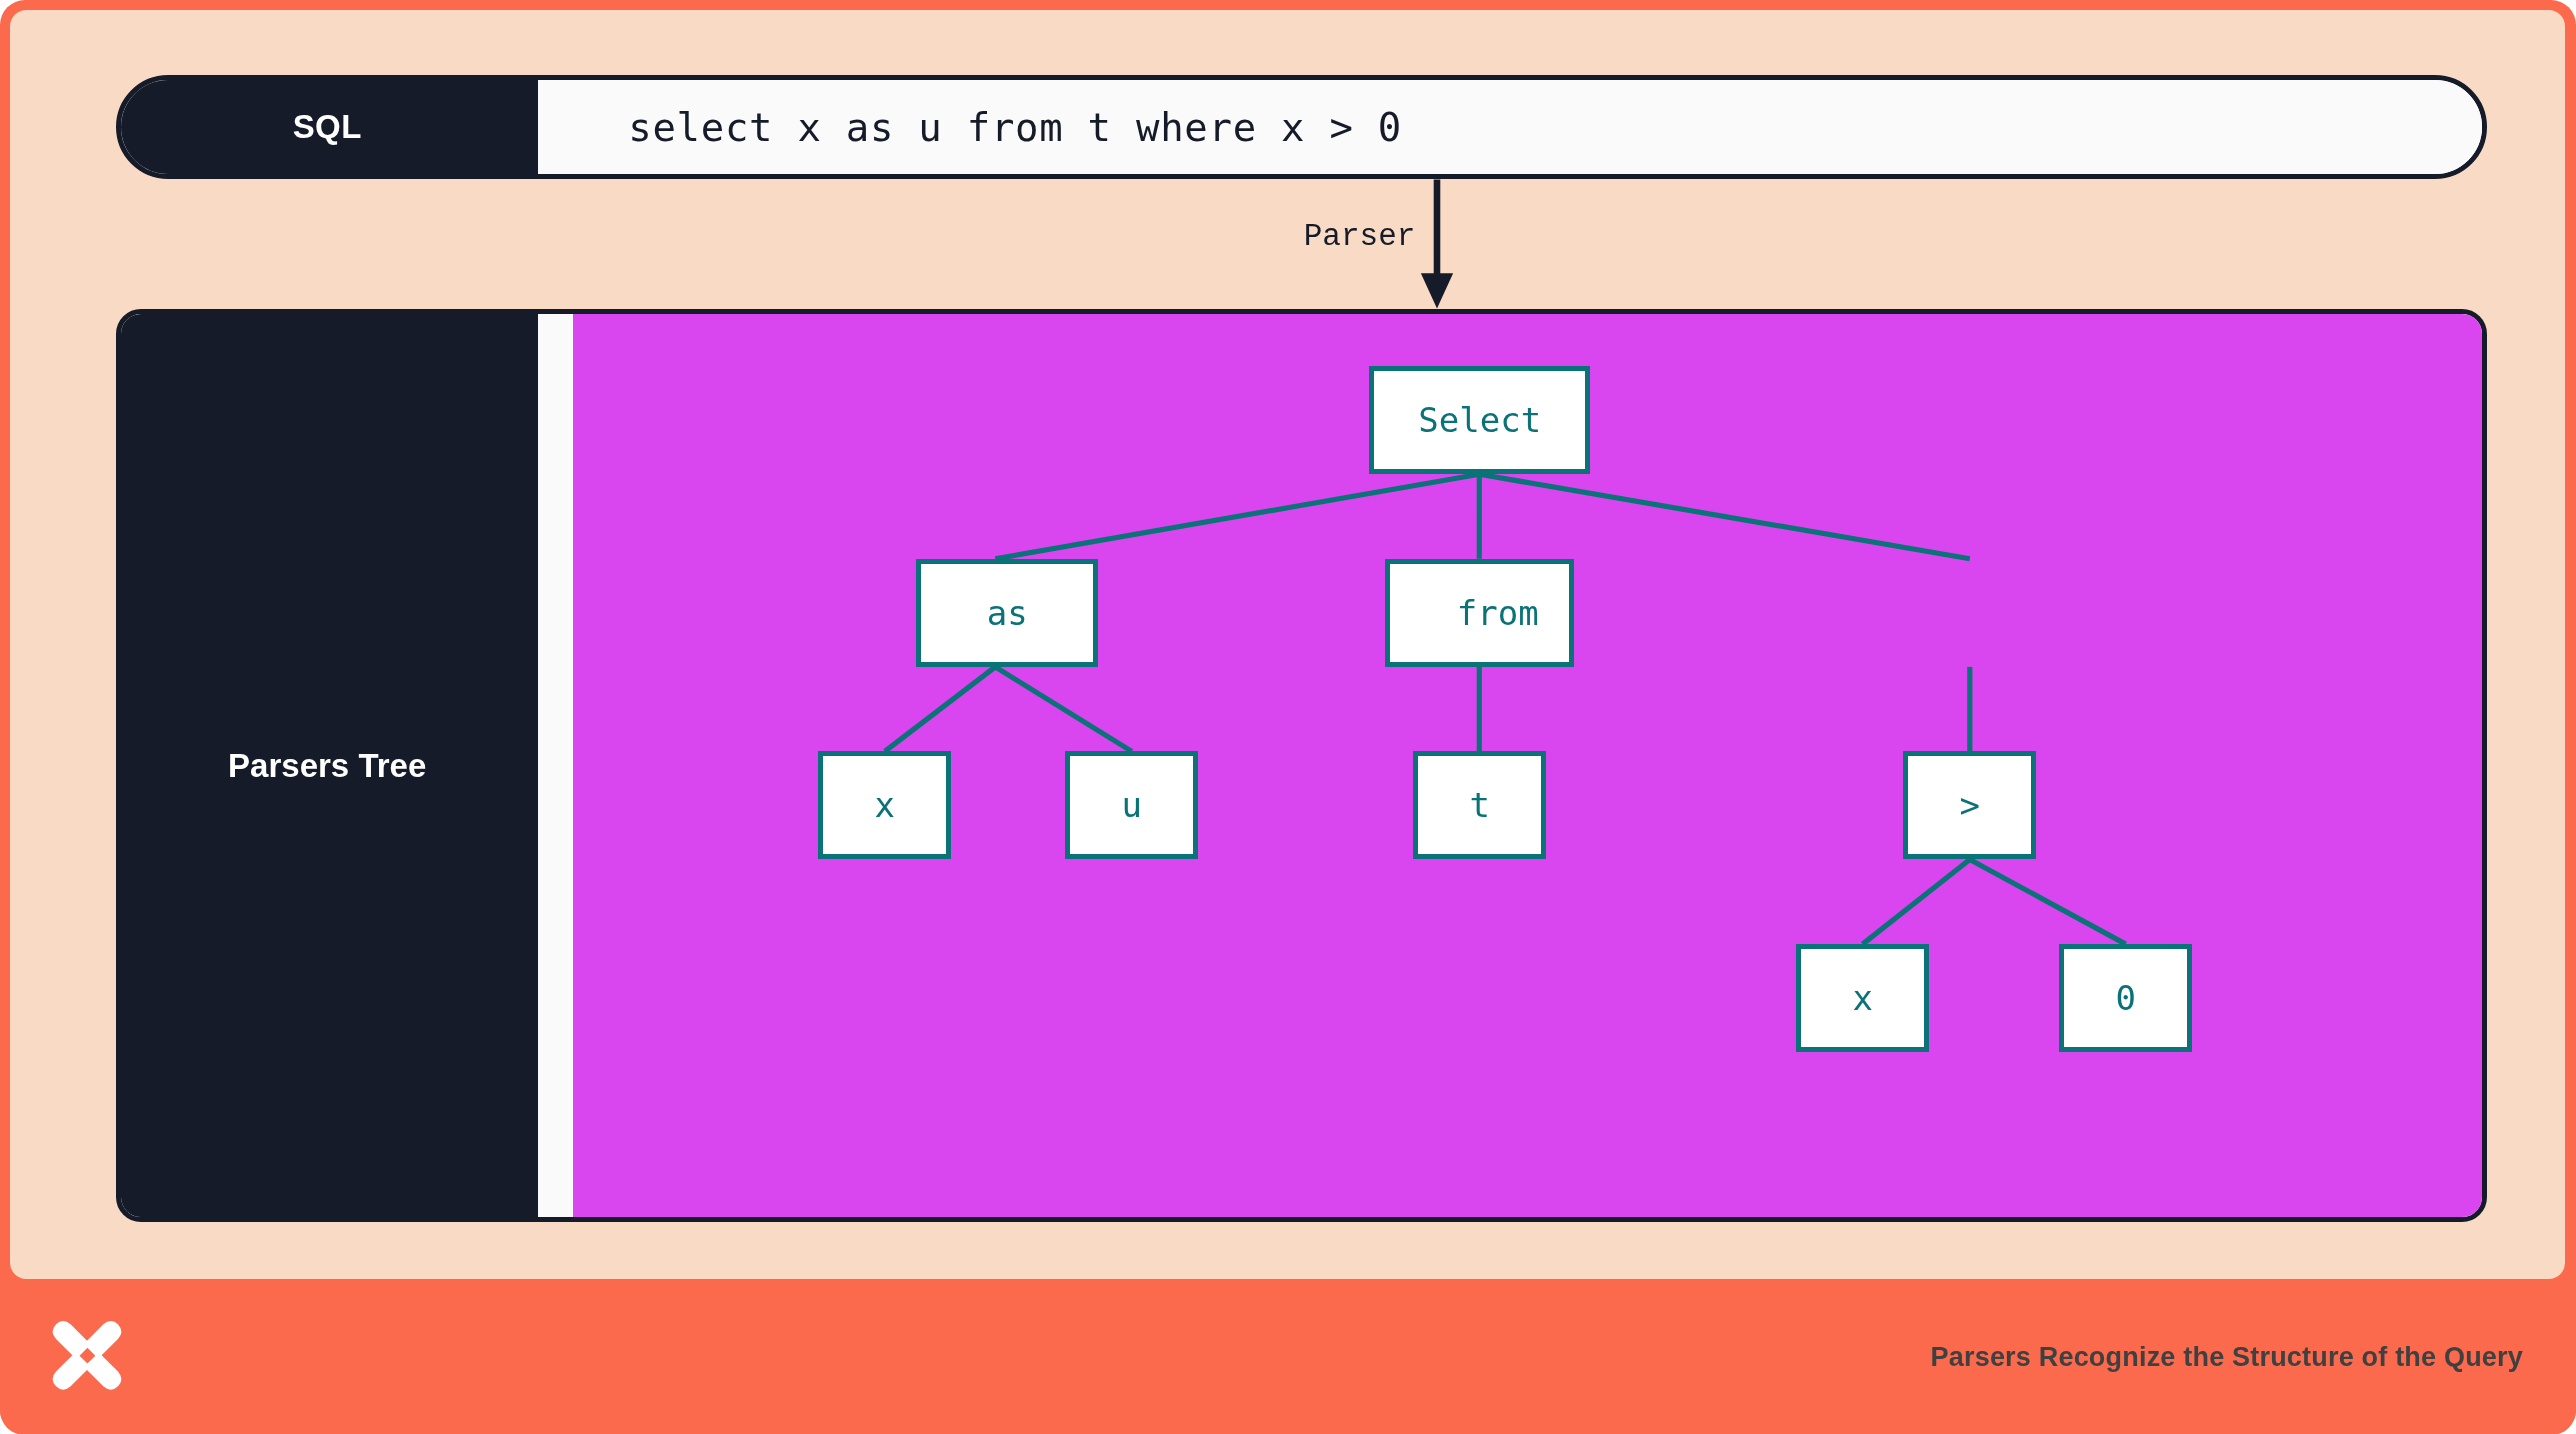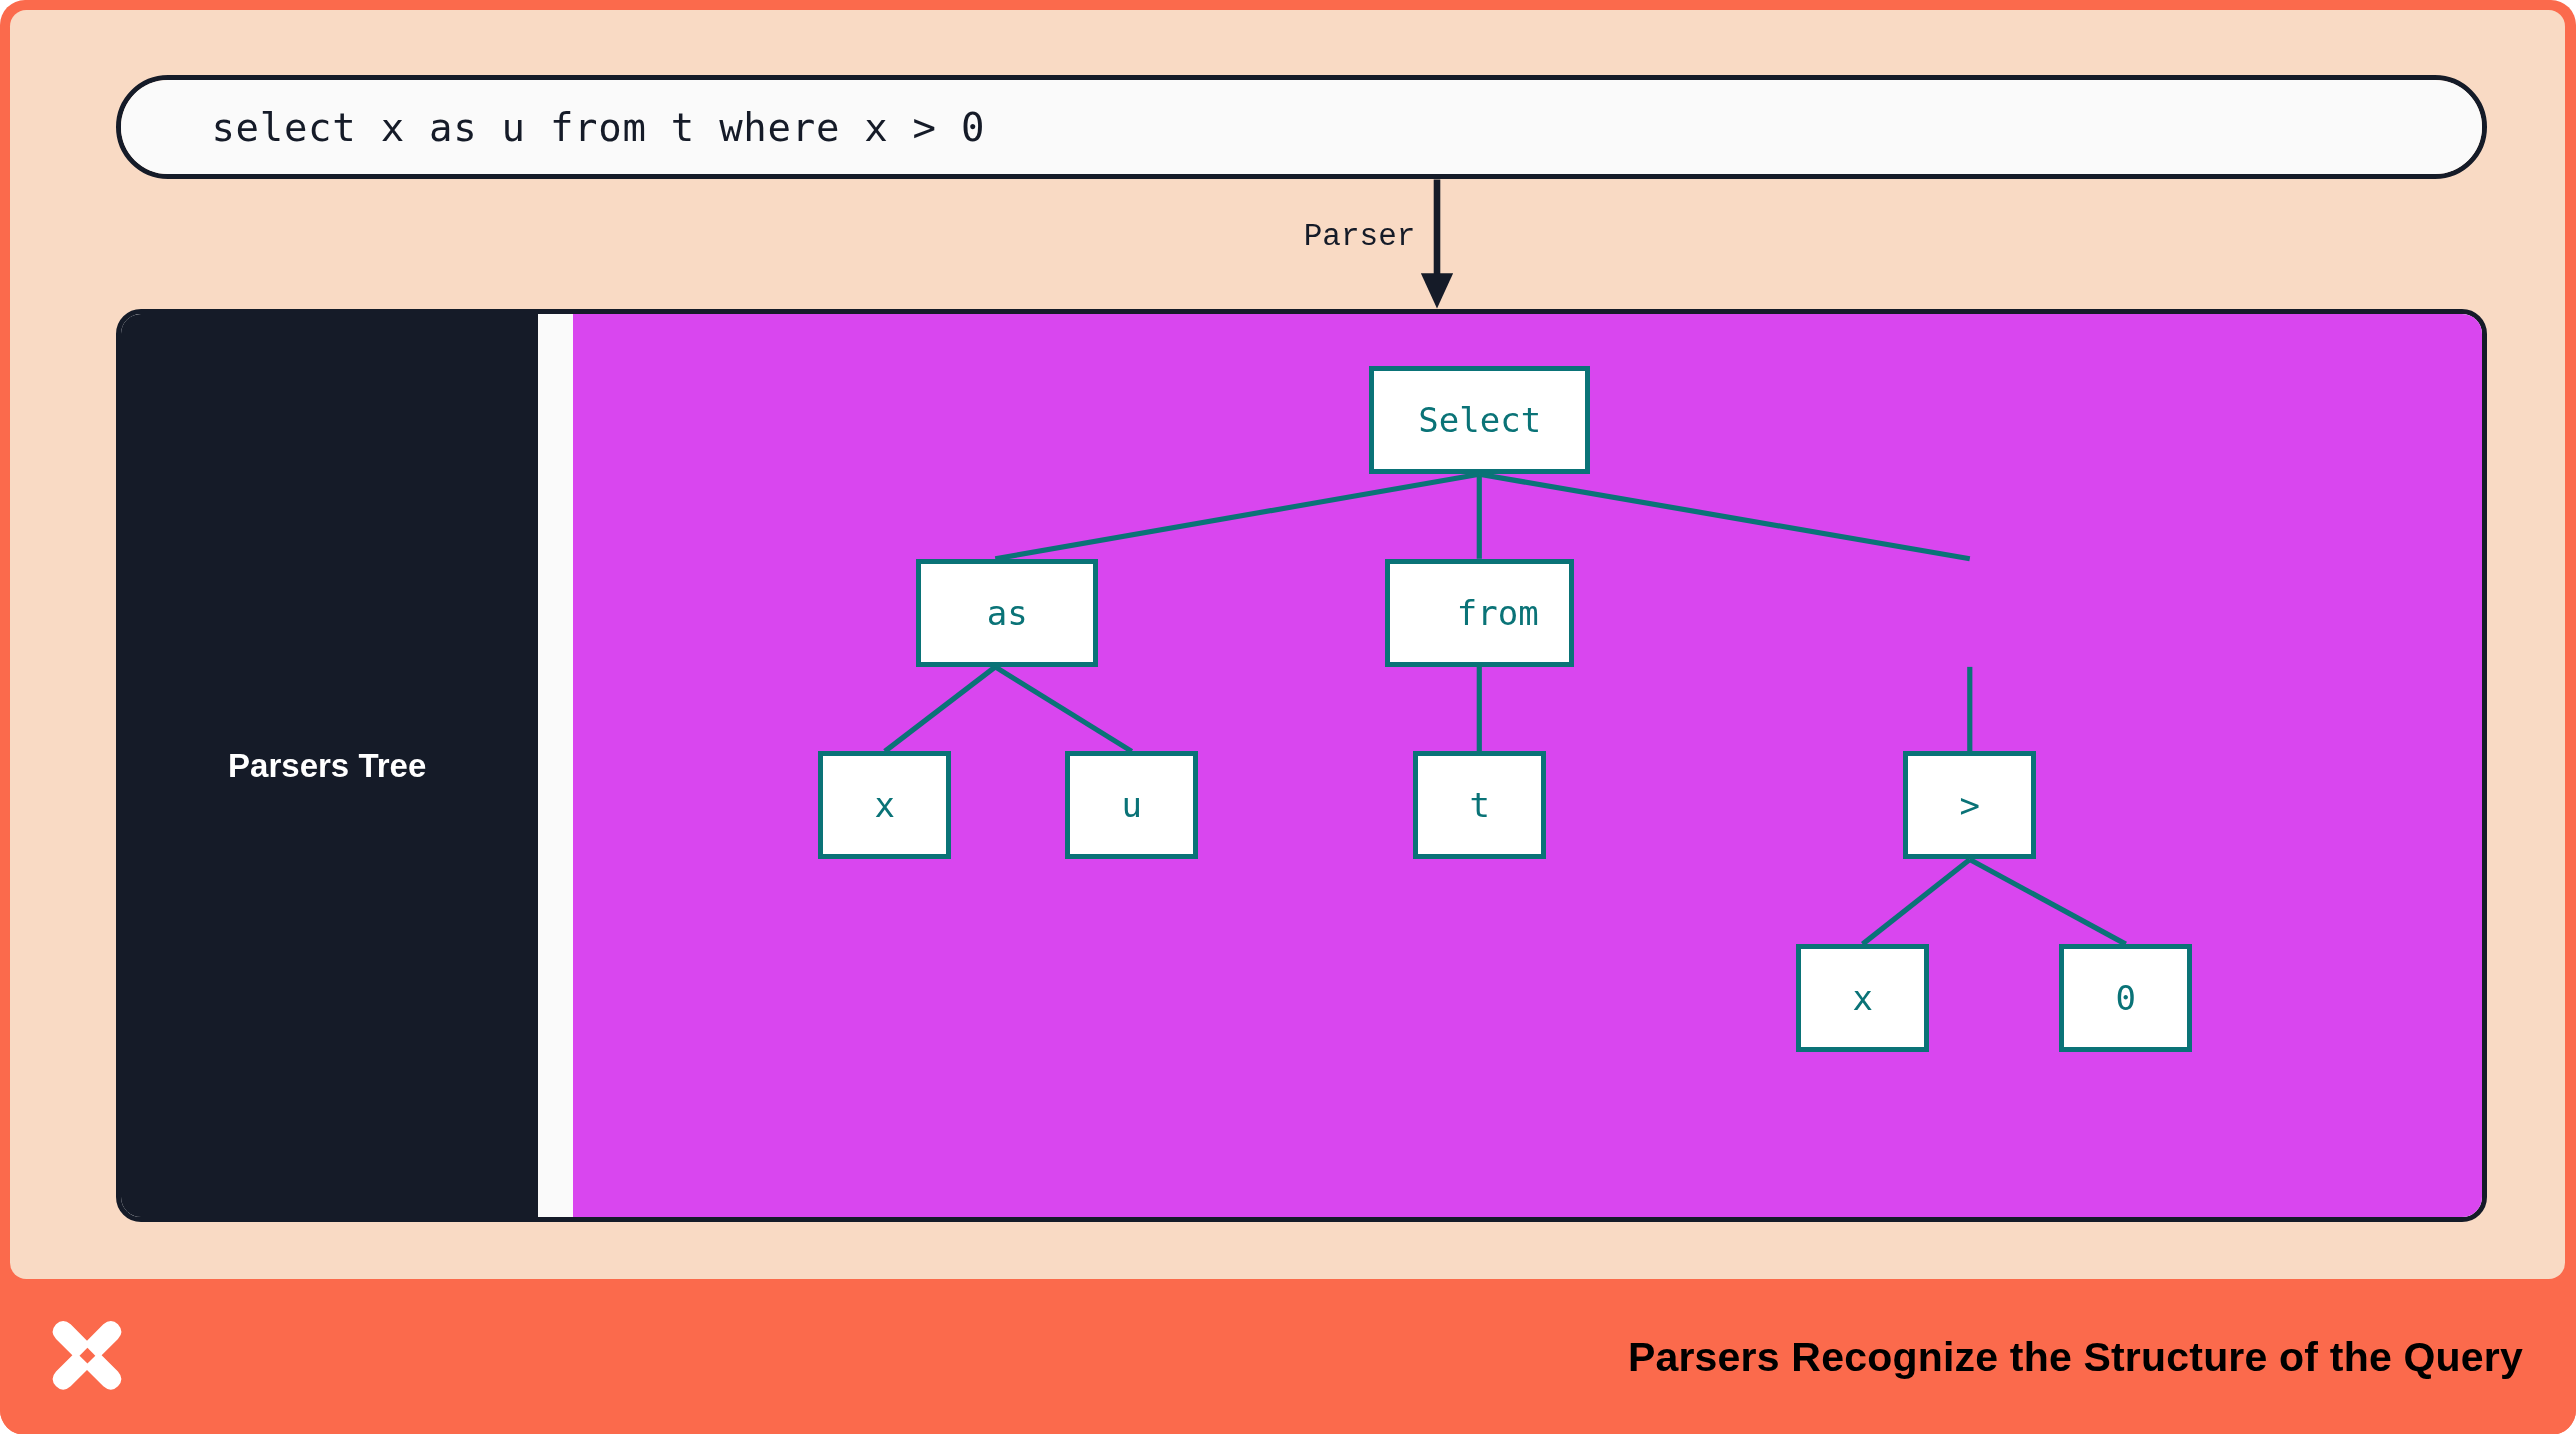--- a/index.html
+++ b/index.html
@@ -175,35 +175,36 @@
     justify-content: space-between;
     box-sizing: border-box;
     padding: 0 53px 0 44px;
   }
   .footer-logo {
     width: 86px;
     height: 86px;
     flex: 0 0 86px;
   }
   .footer-text {
-    color: #000000;
-    font-size: 41px;
+    color: #404040;
+    font-size: 27px;
     font-weight: 700;
     letter-spacing: 0.2px;
     white-space: nowrap;
   }
 </style>
 </head>
 <body>
 
 <div class="frame">
 
   <div class="stage">
 
     <div class="sql-row">
+      <div class="sql-label">SQL</div>
       <div class="sql-value">select x as u from t where x &gt; 0</div>
     </div>
 
     <div class="parser-arrow-wrap">
       <div class="parser-label">Parser</div>
       <svg class="parser-arrow-svg" width="44" height="133" viewBox="0 0 60 180">
         <line x1="30" y1="0" x2="30" y2="140" stroke="#151b28" stroke-width="9"></line>
         <polygon points="8,128 52,128 30,176" fill="#151b28"></polygon>
       </svg>
     </div>

